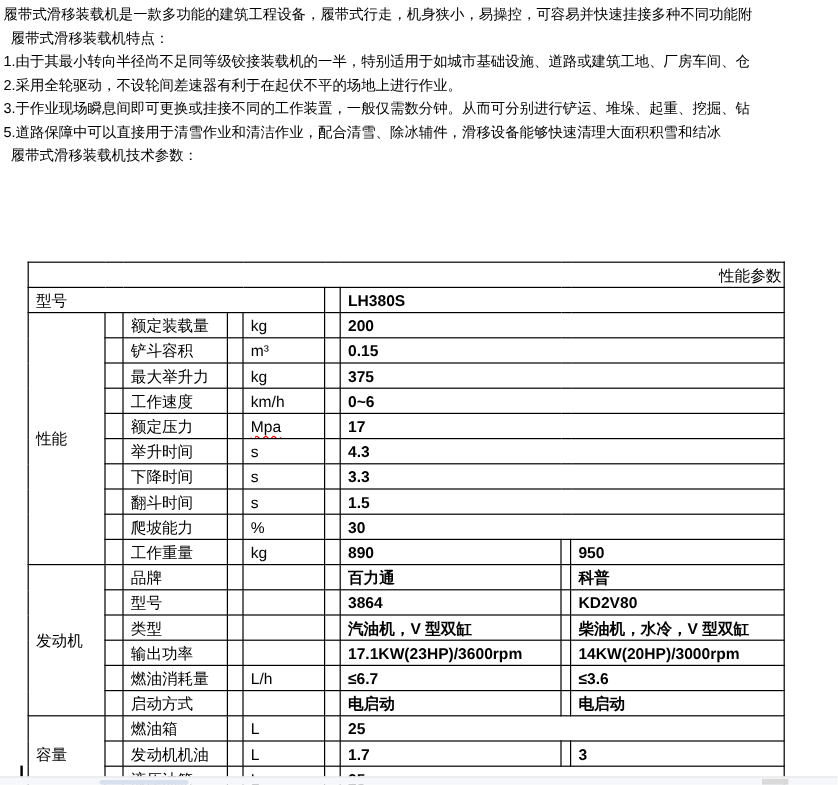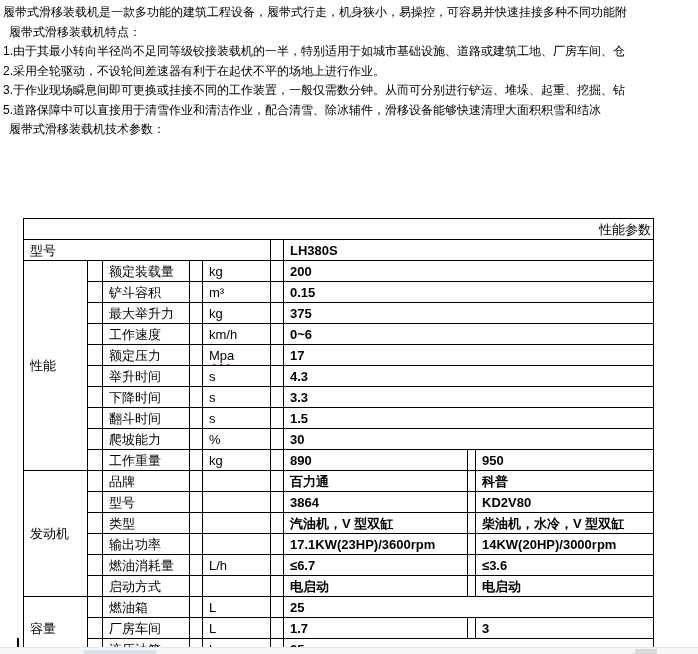--- a/index.html
+++ b/index.html
@@ -230,21 +230,21 @@
     <td class="group-cell" rowspan="3">容量</td>
     <td class="gap"></td>
     <td class="name-cell">燃油箱</td>
     <td class="gap"></td>
     <td class="unit-cell">L</td>
     <td class="gap"></td>
     <td class="value-cell" colspan="3">25</td>
   </tr>
   <tr>
     <td class="gap"></td>
-    <td class="name-cell">厂房车间</td>
+    <td class="name-cell">发动机机油</td>
     <td class="gap"></td>
     <td class="unit-cell">L</td>
     <td class="gap"></td>
     <td class="value-cell">1.7</td>
     <td class="gap"></td>
     <td class="value2-cell">3</td>
   </tr>
   <tr>
     <td class="gap"></td>
     <td class="name-cell">液压油箱</td>

